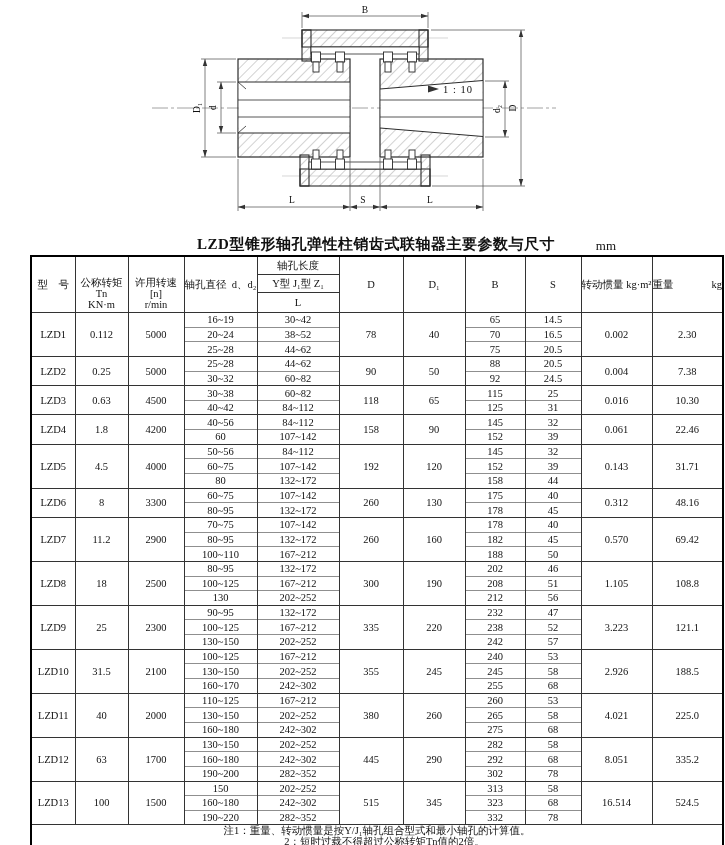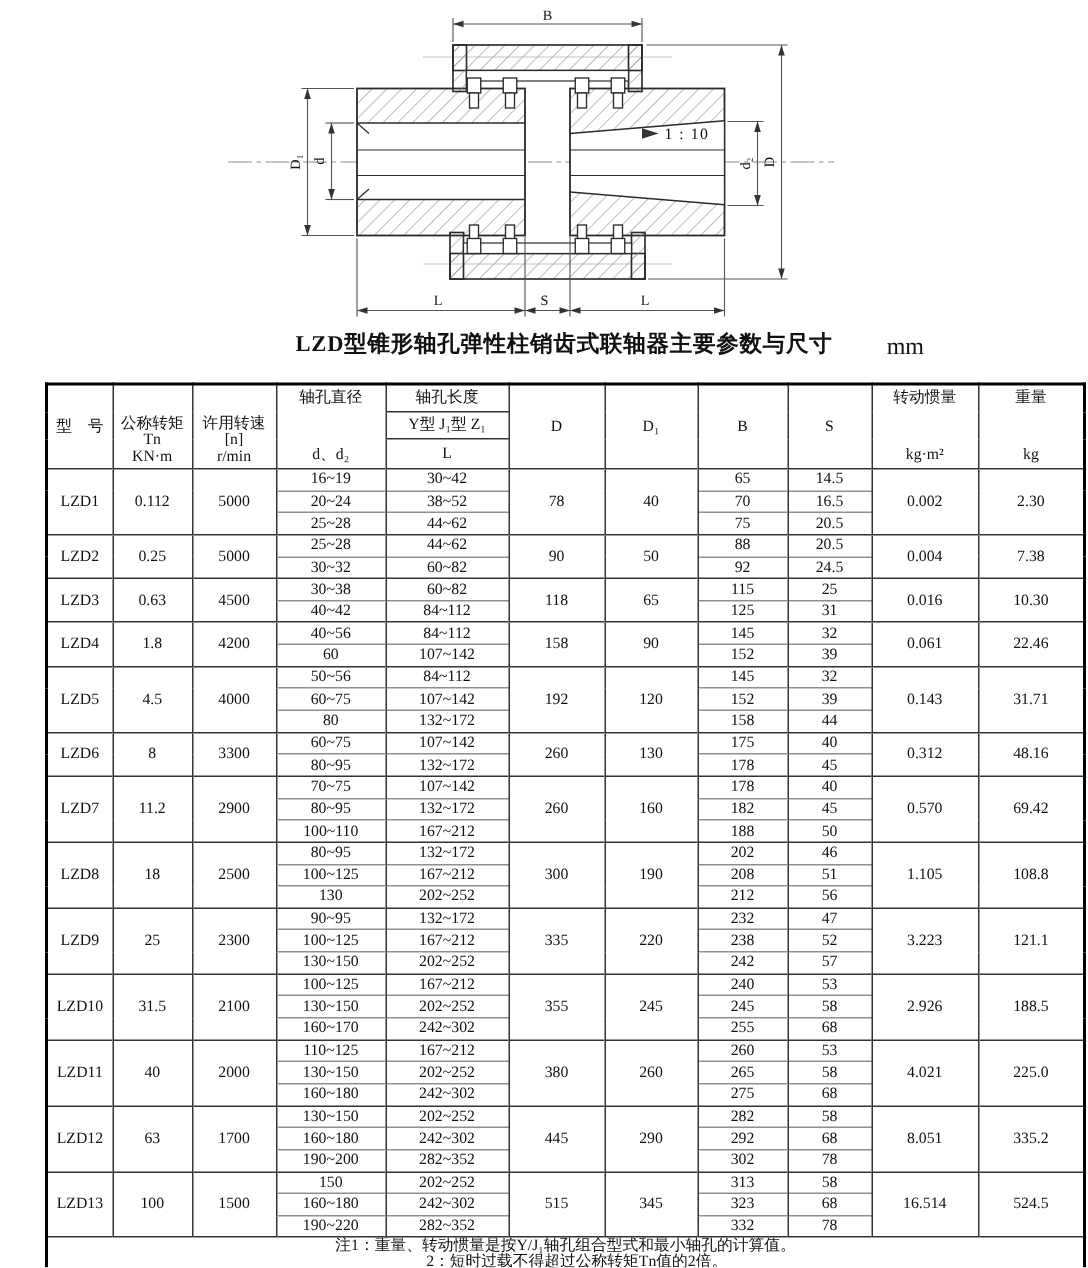--- a/index.html
+++ b/index.html
@@ -5,42 +5,42 @@
   html,body { margin:0; padding:0; background:#ffffff; }
   .page {
     position:relative; width:725px; height:845px; background:#fff; overflow:hidden;
     font-family:"Liberation Serif","DejaVu Serif",serif; color:#111;
   }
   
   .drawing { position:absolute; top:0; left:0; }
   .dim-label { font-family:"Liberation Serif","DejaVu Serif",serif; font-size:9.5px; fill:#111; }
   .taper-label { font-family:"Liberation Serif","DejaVu Serif",serif; font-size:10.5px; fill:#111; letter-spacing:1px; }
   
-  .titlebar { position:absolute; top:220px; left:30px; width:692px; height:26px; }
+  .titlebar { position:absolute; top:235px; left:30px; width:692px; height:26px; }
   .title { display:block; text-align:center; font-size:15px; font-weight:bold; letter-spacing:0.5px; }
-  .unit { position:absolute; right:106px; top:3px; font-size:16px; }
+  .unit { position:absolute; right:106px; top:3px; font-size:13px; }
   
   .spec-table {
     position:absolute; top:255px; left:30px; width:692px;
     border-collapse:collapse; table-layout:fixed;
     border:2px solid #000;
   }
   .spec-table th, .spec-table td {
     border:1px solid #333; border-right:0; border-bottom:0;
     padding:0; margin:0; text-align:center; vertical-align:middle;
     font-weight:normal; font-size:10.5px; line-height:1.05;
     overflow:hidden; white-space:nowrap;
   }
   .spec-table tbody td { height:13.65px; }
   .spec-table td.lt { border-top-color:#8f8f8f; }
   .h-sub1 { height:17px; }
   .h-sub2 { height:17px; }
   .h-sub3 { height:19px; }
   .vsp  { height:51px; display:flex; flex-direction:column; justify-content:flex-end; align-items:center; padding:2px 0; }
-  .vsp2 { height:49px; display:flex; flex-direction:column; justify-content:space-between; align-items:center; padding:0 0; }
+  .vsp2 { height:49px; display:flex; flex-direction:row; justify-content:space-between; align-items:center; padding:0 0; }
   .notes {
     border-top:1px solid #333; text-align:left; font-size:11.5px; line-height:1.55;
     padding:3px 8px 6px 15px; white-space:normal;
   }
   .notes .note-line-2 { margin-left:15px; }
 </style>
 </head>
 <body>
 
 <div class="page">

